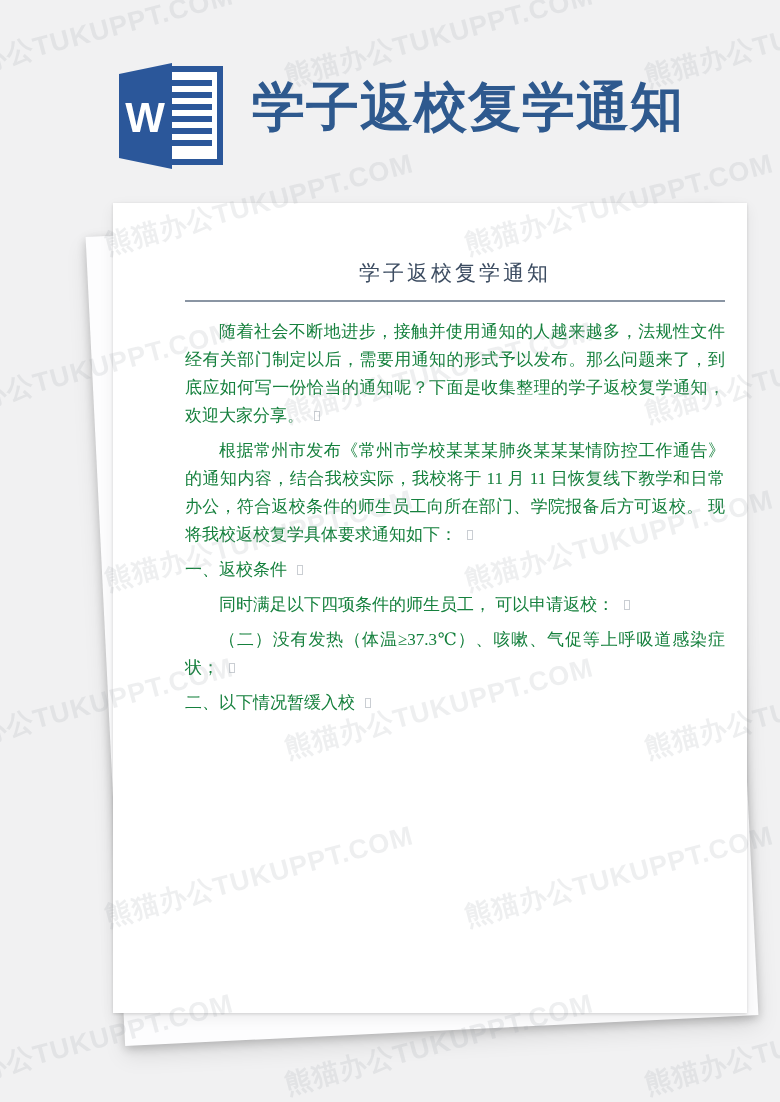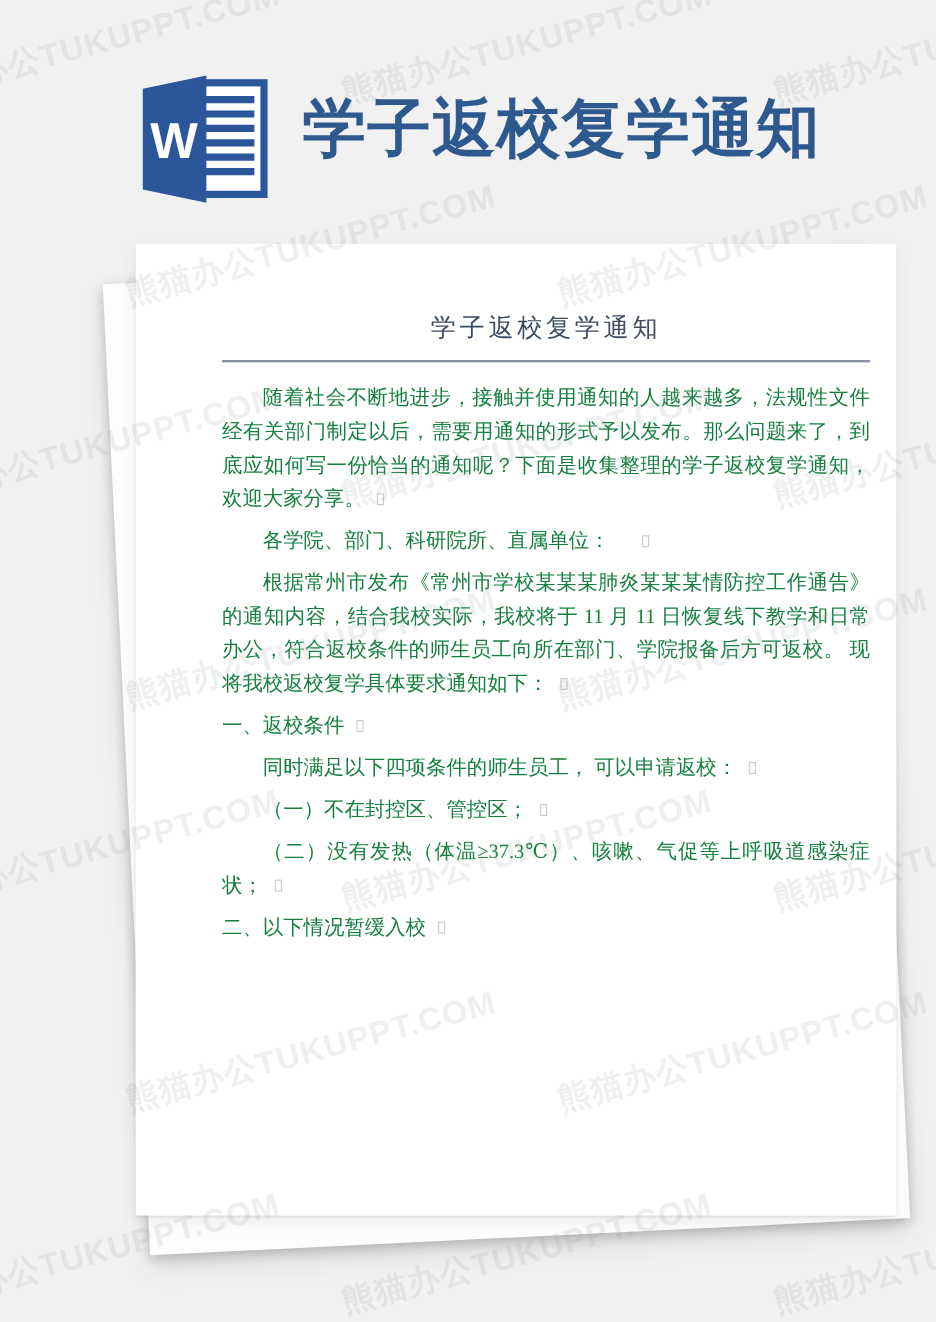--- a/index.html
+++ b/index.html
@@ -107,25 +107,23 @@
   <div class="header-title">学子返校复学通知</div>
 </div>
 
 <div class="page page-back"></div>
 
 <div class="page page-front">
   <h2 class="doc-title">学子返校复学通知</h2>
   <hr class="doc-rule">
   <div class="doc-body">
       <p class="indent">随着社会不断地进步，接触并使用通知的人越来越多，法规性文件经有关部门制定以后，需要用通知的形式予以发布。那么问题来了，到底应如何写一份恰当的通知呢？下面是收集整理的学子返校复学通知，欢迎大家分享。<span class="pmark"></span></p>
-      <p class="indent">各学院、部门、科研院所、直属单位：　<span class="pmark"></span></p>
       <p class="indent">根据常州市发布《常州市学校某某某肺炎某某某情防控工作通告》的通知内容，结合我校实际，我校将于 11 月 11 日恢复线下教学和日常办公，符合返校条件的师生员工向所在部门、学院报备后方可返校。 现将我校返校复学具体要求通知如下：<span class="pmark"></span></p>
       <p class="">一、返校条件<span class="pmark"></span></p>
       <p class="indent">同时满足以下四项条件的师生员工， 可以申请返校：<span class="pmark"></span></p>
-      <p class="indent">（一）不在封控区、管控区；<span class="pmark"></span></p>
       <p class="indent">（二）没有发热（体温≥37.3℃）、咳嗽、气促等上呼吸道感染症状；<span class="pmark"></span></p>
       <p class="">二、以下情况暂缓入校<span class="pmark"></span></p>
     </div>
 </div>
 
 <div class="watermark-layer">
     <span class="watermark-tile" style="left: -80px; top: 18px;">熊猫办公TUKUPPT.COM</span>
     <span class="watermark-tile" style="left: 280px; top: 18px;">熊猫办公TUKUPPT.COM</span>
     <span class="watermark-tile" style="left: 640px; top: 18px;">熊猫办公TUKUPPT.COM</span>
     <span class="watermark-tile" style="left: 100px; top: 186px;">熊猫办公TUKUPPT.COM</span>

